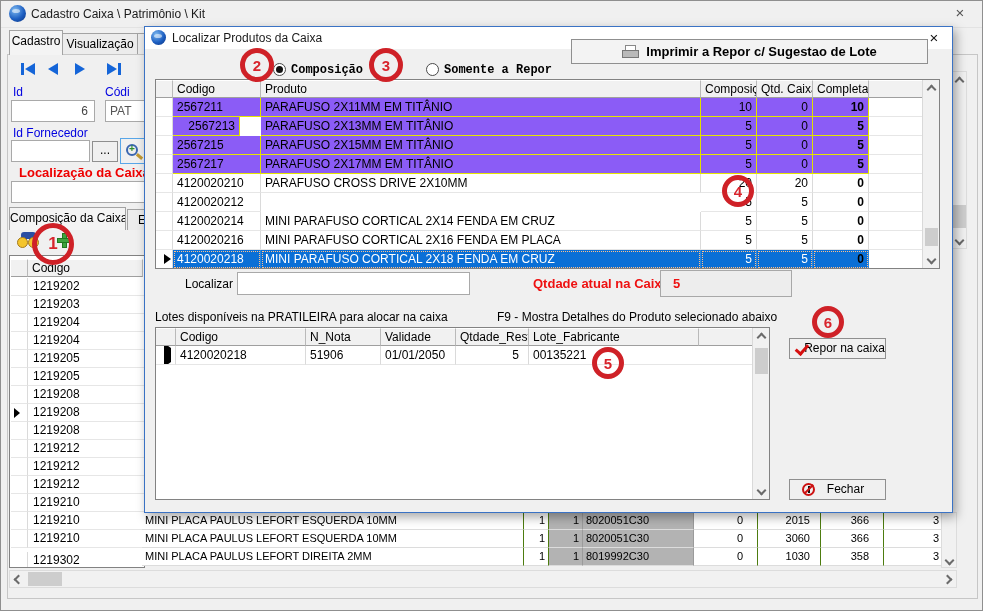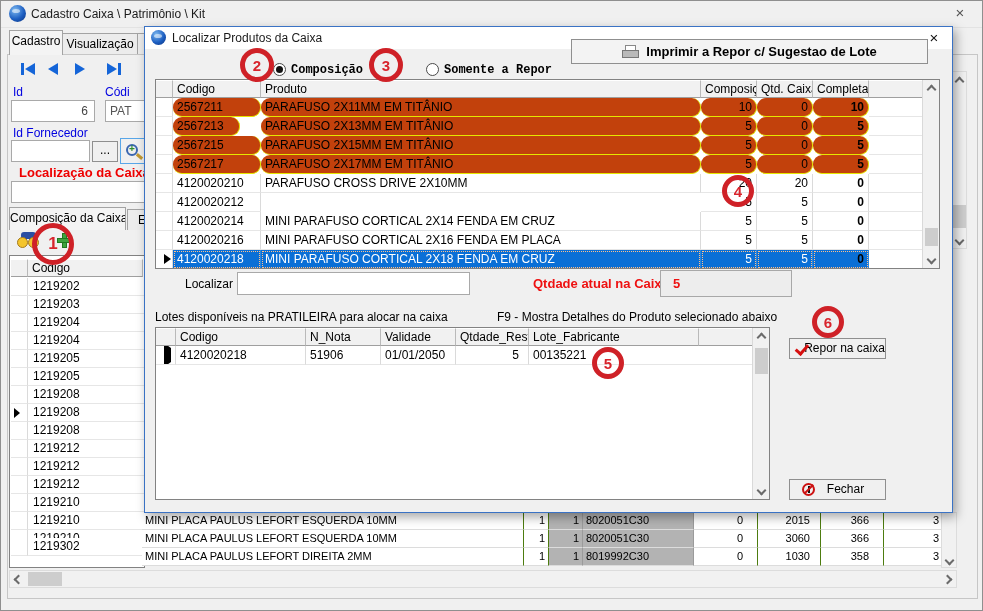--- a/index.html
+++ b/index.html
@@ -40,21 +40,21 @@
   .mag::after{content:"";position:absolute;left:8px;top:9px;width:7px;height:3px;background:#c29a33;transform:rotate(40deg);}
   .mag::before{content:"+";position:absolute;left:1px;top:-3px;color:#2f8f2f;font-size:10px;font-weight:bold;}
   
   .gridbox{position:absolute;background:#fff;border:1px solid #828282;box-sizing:border-box;overflow:hidden;}
   .hcell{position:absolute;background:#f1f1f1;border-top:1px solid #fff;border-right:1px solid #b9b9b9;
     border-bottom:1px solid #9f9f9f;box-sizing:border-box;font-size:12px;line-height:16px;
     padding-left:4px;white-space:nowrap;overflow:hidden;height:18px;}
   .cell{position:absolute;box-sizing:border-box;white-space:nowrap;overflow:hidden;
     border-right:1px solid #dadada;border-bottom:1px solid #e6e6e6;height:19px;line-height:18px;padding:0 4px;}
   .tri-mark{width:0;height:0;border-top:5px solid transparent;border-bottom:5px solid transparent;border-left:7px solid #000;margin:4px 0 0 4px;}
-  .drow .cell.yellow{background:#c2410c;border-right-color:#e0e000;border-bottom-color:#e6e600;border-radius:9px;}
+  .drow .cell.yellow{background:#8b5cf6;border-right-color:#e0e000;border-bottom-color:#e6e600;}
   .drow .cell.sel{background:#0a6fd6;color:#fff;border-right-color:#2a87e0;border-bottom-color:#0a6fd6;outline:1px dotted #ffc08a;outline-offset:-2px;}
   .num{text-align:right;}
   .bold{font-weight:bold;}
   
   .sb{position:absolute;background:#f1f1f1;border:1px solid #dcdcdc;box-sizing:border-box;}
   .sb-thumb{position:absolute;background:#cdcdcd;}
   .chev{position:absolute;width:7px;height:7px;box-sizing:border-box;}
   .chev.up{border-left:2px solid #6b6b6b;border-top:2px solid #6b6b6b;transform:rotate(45deg);}
   .chev.down{border-right:2px solid #6b6b6b;border-bottom:2px solid #6b6b6b;transform:rotate(45deg);}
   .chev.left{border-left:2px solid #6b6b6b;border-bottom:2px solid #6b6b6b;transform:rotate(45deg);}
@@ -198,21 +198,21 @@
           <div class="lcell-code">1219210</div>
         </div>
         <div class="lrow" style="top: 256px;">
           <div class="lcell-marker"></div>
           <div class="lcell-code">1219210</div>
         </div>
         <div class="lrow" style="top: 274px;">
           <div class="lcell-marker"></div>
           <div class="lcell-code">1219210</div>
         </div>
-        <div class="lrow" style="top: 282px;">
+        <div class="lrow" style="top: 296px;">
           <div class="lcell-marker"></div>
           <div class="lcell-code">1219302</div>
         </div>
       </div>
   </div>
 
   <div id="bottom-rows">
       <div class="brow" style="top: 511px;">
         <div class="bcell " style="left: 0px; width: 382px;">MINI PLACA PAULUS LEFORT ESQUERDA 10MM</div>
         <div class="bcell num" style="left: 382px; width: 25px;">1</div>
@@ -290,21 +290,21 @@
             <div class="cell" style="left: 0px; top: 0px; width: 17px;"></div>
             <div class="cell  yellow" style="left: 17px; top: 0px; width: 88px;">2567211</div>
             <div class="cell  yellow" style="left: 105px; top: 0px; width: 440px;">PARAFUSO 2X11MM EM TITÂNIO</div>
             <div class="cell num yellow" style="left: 545px; top: 0px; width: 56px;">10</div>
             <div class="cell num yellow" style="left: 601px; top: 0px; width: 56px;">0</div>
             <div class="cell num bold yellow" style="left: 657px; top: 0px; width: 56px;">10</div>
             <div class="cell" style="left: 713px; top: 0px; width: 55px; border-right: none;"></div>
           </div>
           <div class="drow" style="position: absolute; left: 0px; top: 37px; width: 768px; height: 19px;">
             <div class="cell" style="left: 0px; top: 0px; width: 17px;"></div>
-            <div class="cell  yellow" style="left: 17px; top: 0px; width: 67px;">2567213</div>
+            <div class="cell  yellow" style="left: 17px; top: 0px; width: 67px; text-align: right;">2567213</div>
             <div class="cell  yellow" style="left: 105px; top: 0px; width: 440px;">PARAFUSO 2X13MM EM TITÂNIO</div>
             <div class="cell num yellow" style="left: 545px; top: 0px; width: 56px;">5</div>
             <div class="cell num yellow" style="left: 601px; top: 0px; width: 56px;">0</div>
             <div class="cell num bold yellow" style="left: 657px; top: 0px; width: 56px;">5</div>
             <div class="cell" style="left: 713px; top: 0px; width: 55px; border-right: none;"></div>
           </div>
           <div class="drow" style="position: absolute; left: 0px; top: 56px; width: 768px; height: 19px;">
             <div class="cell" style="left: 0px; top: 0px; width: 17px;"></div>
             <div class="cell  yellow" style="left: 17px; top: 0px; width: 88px;">2567215</div>
             <div class="cell  yellow" style="left: 105px; top: 0px; width: 440px;">PARAFUSO 2X15MM EM TITÂNIO</div>

